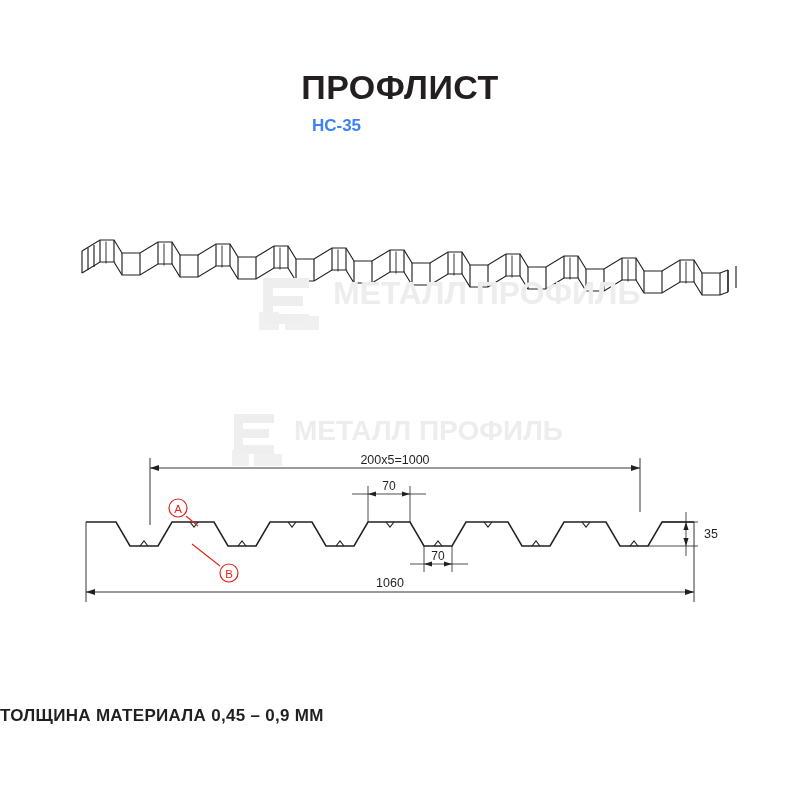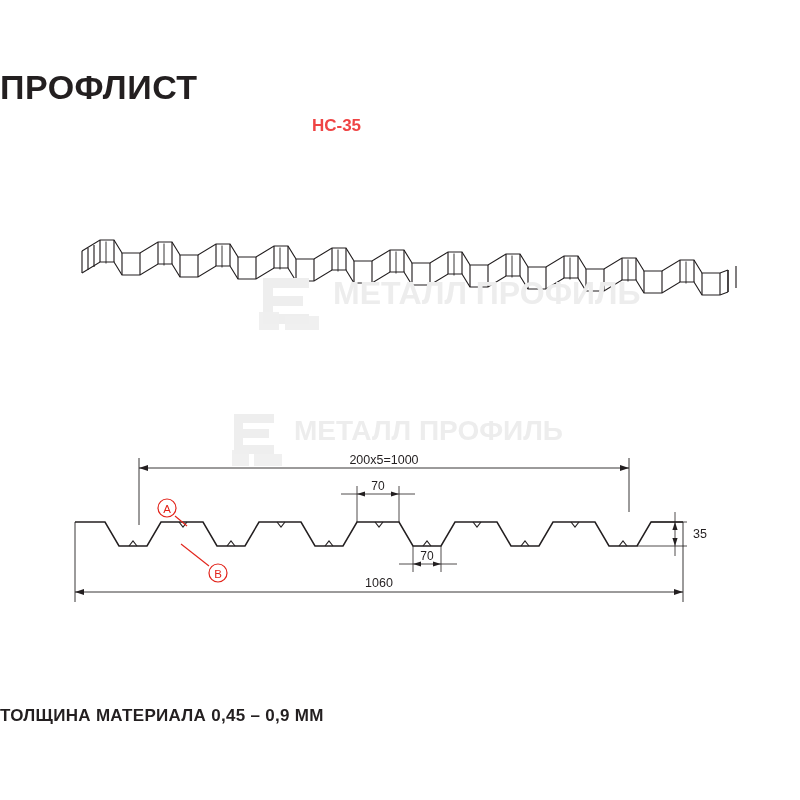--- a/index.html
+++ b/index.html
@@ -17,34 +17,35 @@
   }
   .page {
     position: absolute;
     inset: 0;
   }
   .title {
     position: absolute;
     top: 68px;
     left: 0;
     width: 800px;
+    text-align: center;
     font-size: 34px;
     font-weight: bold;
     letter-spacing: 0.5px;
     color: #231f20;
   }
   .subtitle {
     position: absolute;
     top: 116px;
     left: 0;
     width: 673px;
     text-align: center;
     font-size: 17px;
     font-weight: bold;
-    color: #ef4444;
+    color: #3b82f6;
   }
   .footer {
     position: absolute;
     top: 706px;
     left: 0;
     width: 800px;
     text-align: left;
     font-size: 17px;
     font-weight: bold;
     letter-spacing: 0.3px;
@@ -53,21 +54,21 @@
   .iso-wrap {
     position: absolute;
     top: 195px;
     left: 60px;
     width: 690px;
     height: 150px;
   }
   .sect-wrap {
     position: absolute;
     top: 420px;
-    left: 69px;
+    left: 80px;
     width: 650px;
     height: 200px;
   }
   .wm {
     position: absolute;
     pointer-events: none;
     opacity: 1;
   }
   .wm1 { top: 258px; left: 255px; width: 400px; height: 90px; }
   .wm2 { top: 400px; left: 230px; width: 330px; height: 80px; }

